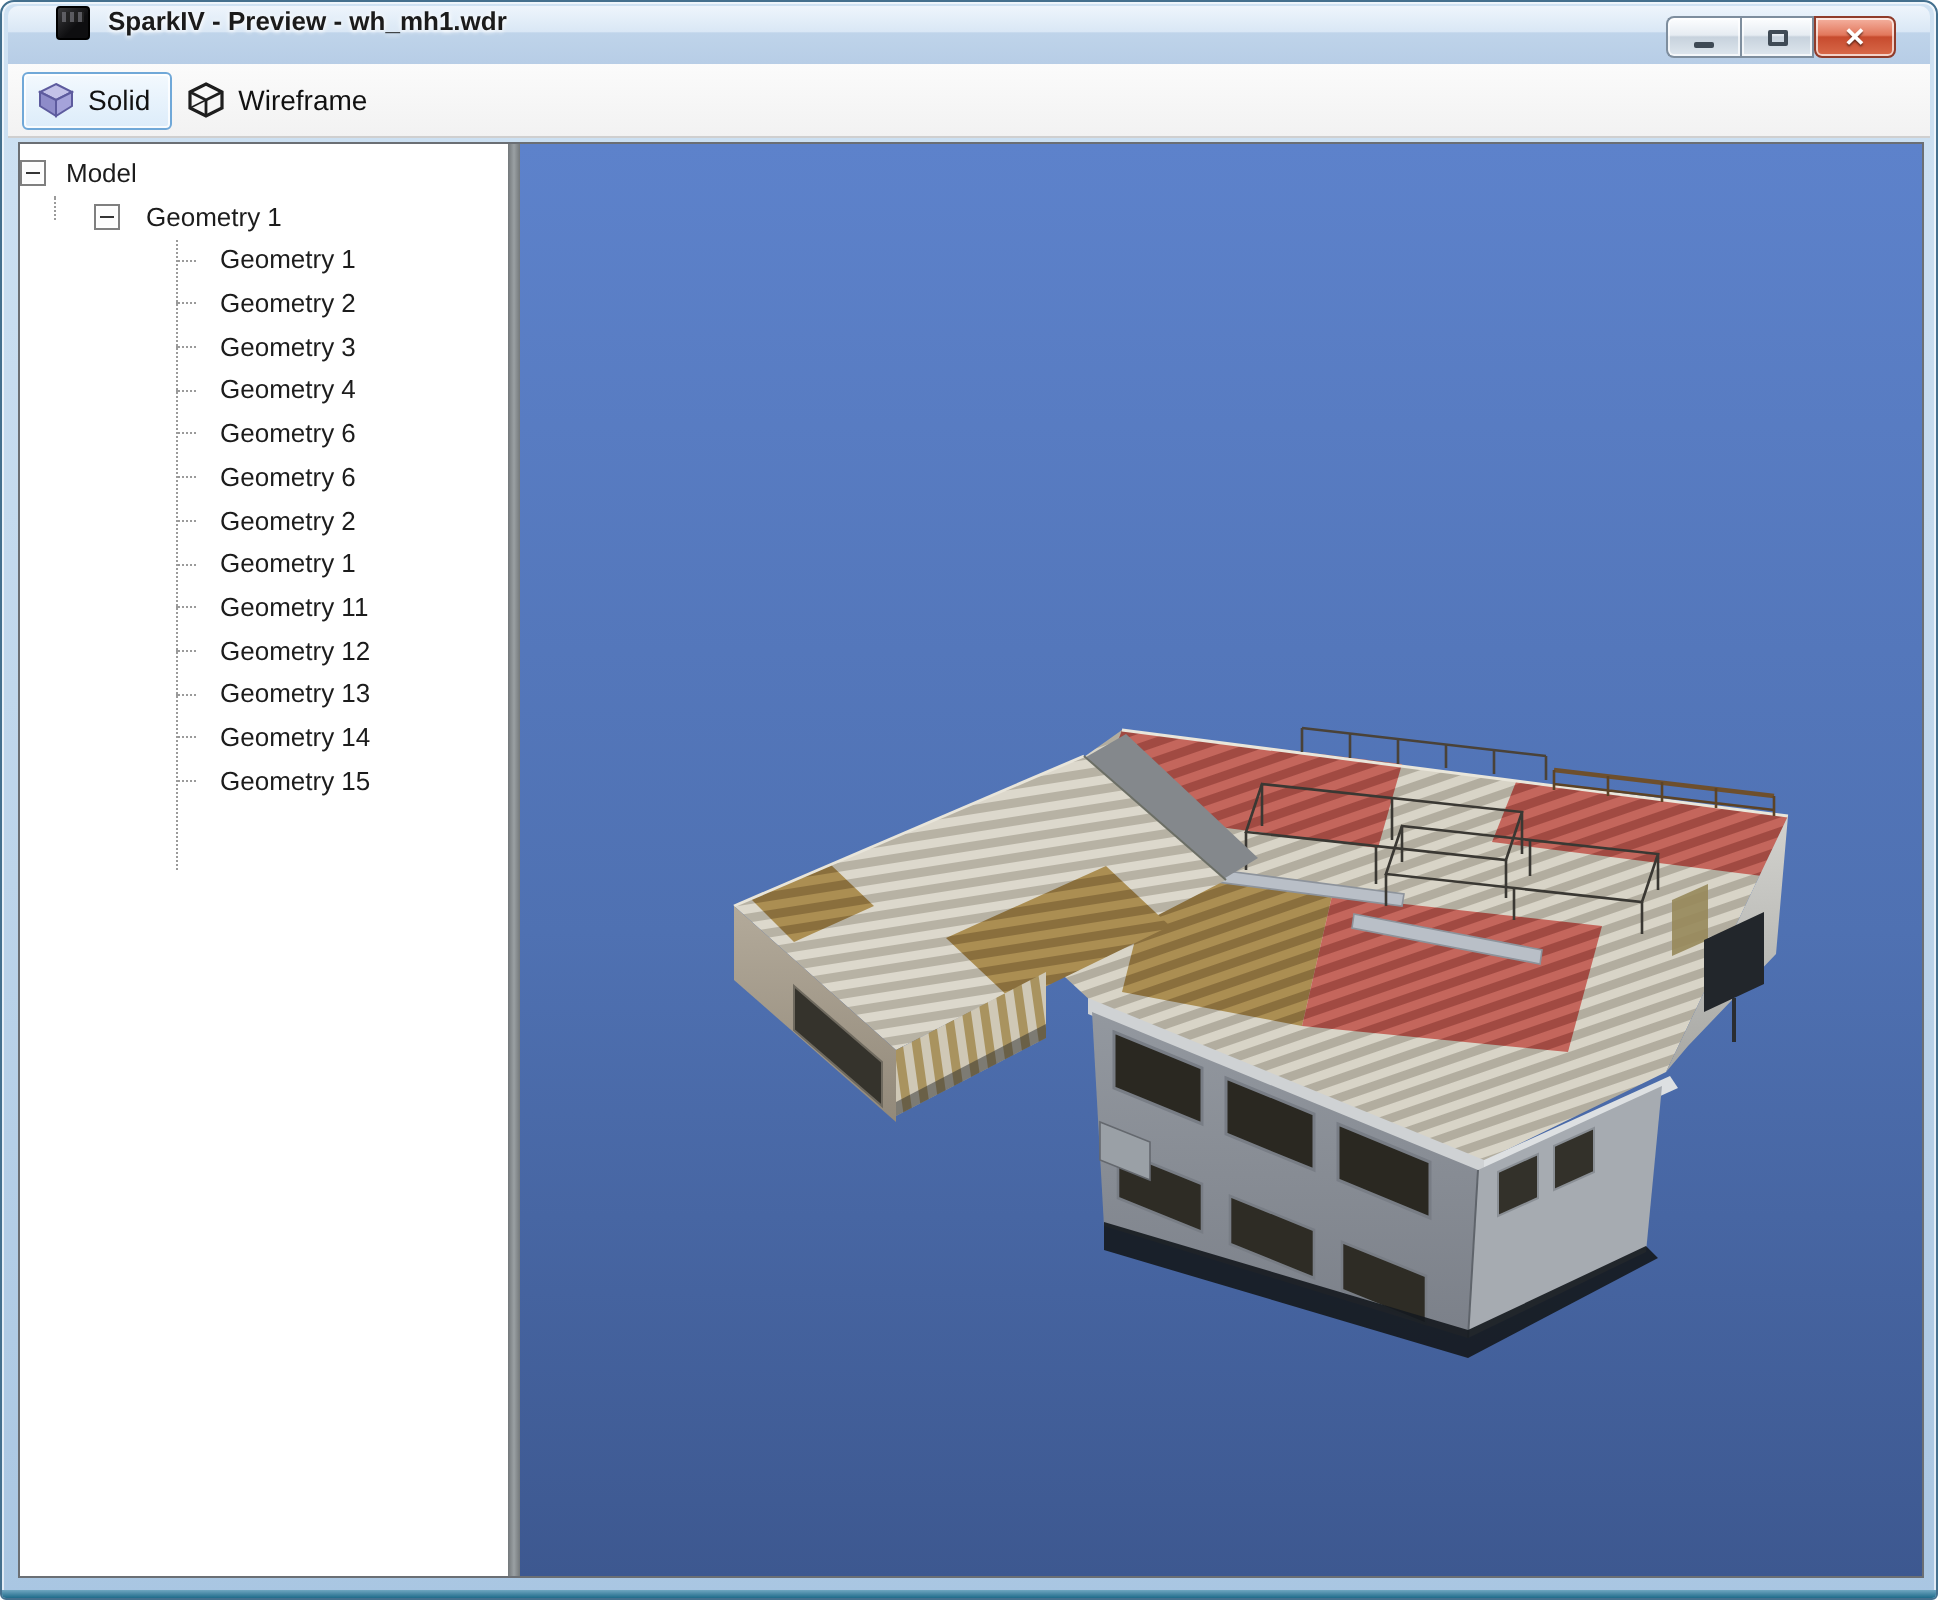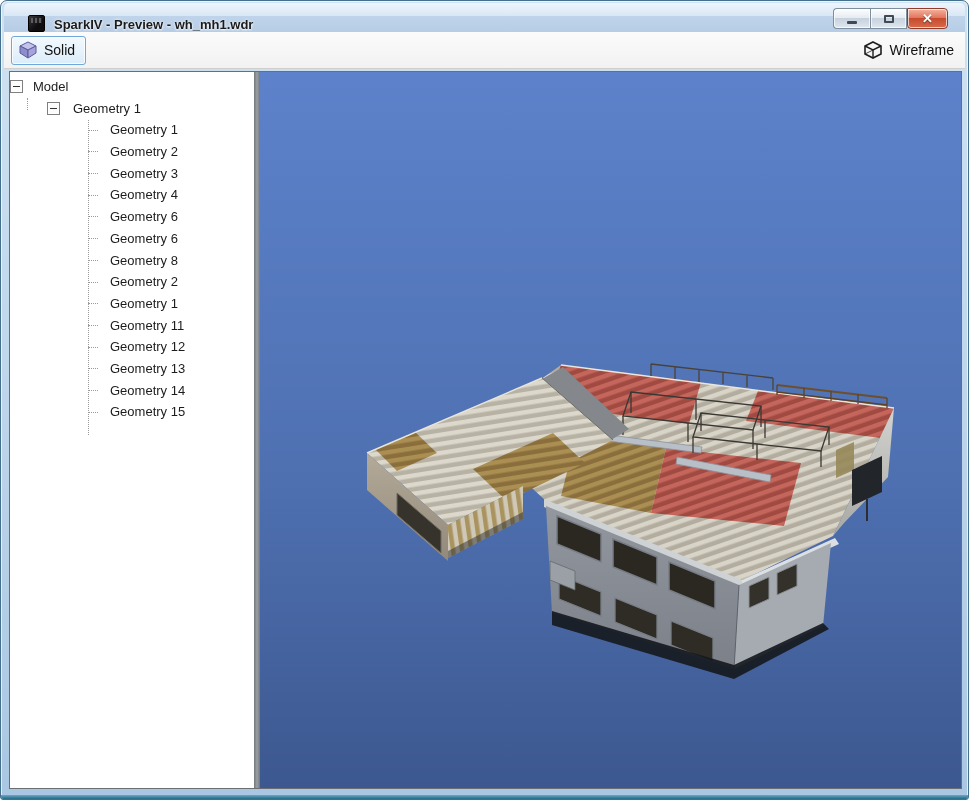--- a/index.html
+++ b/index.html
@@ -14,21 +14,21 @@
   }
   .window::after{ 
     content:"";position:absolute;left:0;right:0;bottom:0;height:4px;
     background:linear-gradient(180deg,#6fa6c0,#1f6b8a);pointer-events:none;
   }
 
   
   .titlebar{
     position:absolute;left:3px;right:3px;top:2px;height:29px;
     background:linear-gradient(180deg,#eef5fc 0%,#d9e7f5 45%,#bfd4ea 46%,#b7cde6 100%);
-    border-radius:5px 5px 0 0;display:flex;align-items:flex-end;
+    border-radius:5px 5px 0 0;display:flex;align-items:flex-start;
   }
   .app-icon{
     width:17px;height:17px;margin-left:24px;border-radius:2px;
     background:linear-gradient(135deg,#3a3a3c,#0e0e10 60%);
     border:1px solid #000;position:relative;flex:0 0 auto;
   }
   .app-icon::after{content:"";position:absolute;left:2px;top:2px;right:2px;height:5px;
     background:repeating-linear-gradient(90deg,#6a6a70 0 2px,#222 2px 4px);opacity:.8;}
   .title-text{
     margin-left:9px;font-size:13px;font-weight:600;color:#1b1b1b;
@@ -48,21 +48,21 @@
     background:linear-gradient(180deg,#f5b3a2 0%,#e2775c 45%,#c74b2e 50%,#d96a4a 100%);
   }
   .glyph-min{width:10px;height:3px;background:#3f4a55;border-radius:1px;margin-top:8px;}
   .glyph-max{width:10px;height:8px;border:2px solid #3f4a55;border-radius:1px;background:transparent;}
   .glyph-close{color:#fff;font-size:13px;font-weight:700;text-shadow:0 1px 1px rgba(0,0,0,.5);line-height:1;}
 
   
   .toolbar{
     position:absolute;left:3px;right:3px;top:31px;height:37px;
     background:linear-gradient(180deg,#fbfbfb,#f2f2f2);
-    border-bottom:1px solid #cfcfcf;display:flex;align-items:center;padding-left:7px;justify-content:space-between;
+    border-bottom:1px solid #cfcfcf;display:flex;align-items:center;padding-left:7px;
   }
   .tool-btn{
     display:flex;align-items:center;gap:6px;height:29px;padding:0 10px 0 6px;
     border:1px solid transparent;border-radius:3px;font-size:14px;color:#111;cursor:default;
   }
   .tool-btn.active{
     border-color:#70a8d8;background:linear-gradient(180deg,#f3f9fe,#dcecfa);
     box-shadow:inset 0 0 0 1px rgba(255,255,255,.8);
   }
   .tool-btn .icon{width:20px;height:20px;display:block;}
@@ -175,24 +175,20 @@
             <span class="connector-dash"></span>
             <span class="tree-label">Geometry 4</span>
           </div>
           <div class="tree-row depth2">
             <span class="connector-dash"></span>
             <span class="tree-label">Geometry 6</span>
           </div>
           <div class="tree-row depth2">
             <span class="connector-dash"></span>
             <span class="tree-label">Geometry 6</span>
-          </div>
-          <div class="tree-row depth2">
-            <span class="connector-dash"></span>
-            <span class="tree-label">Geometry 8</span>
           </div>
           <div class="tree-row depth2">
             <span class="connector-dash"></span>
             <span class="tree-label">Geometry 2</span>
           </div>
           <div class="tree-row depth2">
             <span class="connector-dash"></span>
             <span class="tree-label">Geometry 1</span>
           </div>
           <div class="tree-row depth2">

